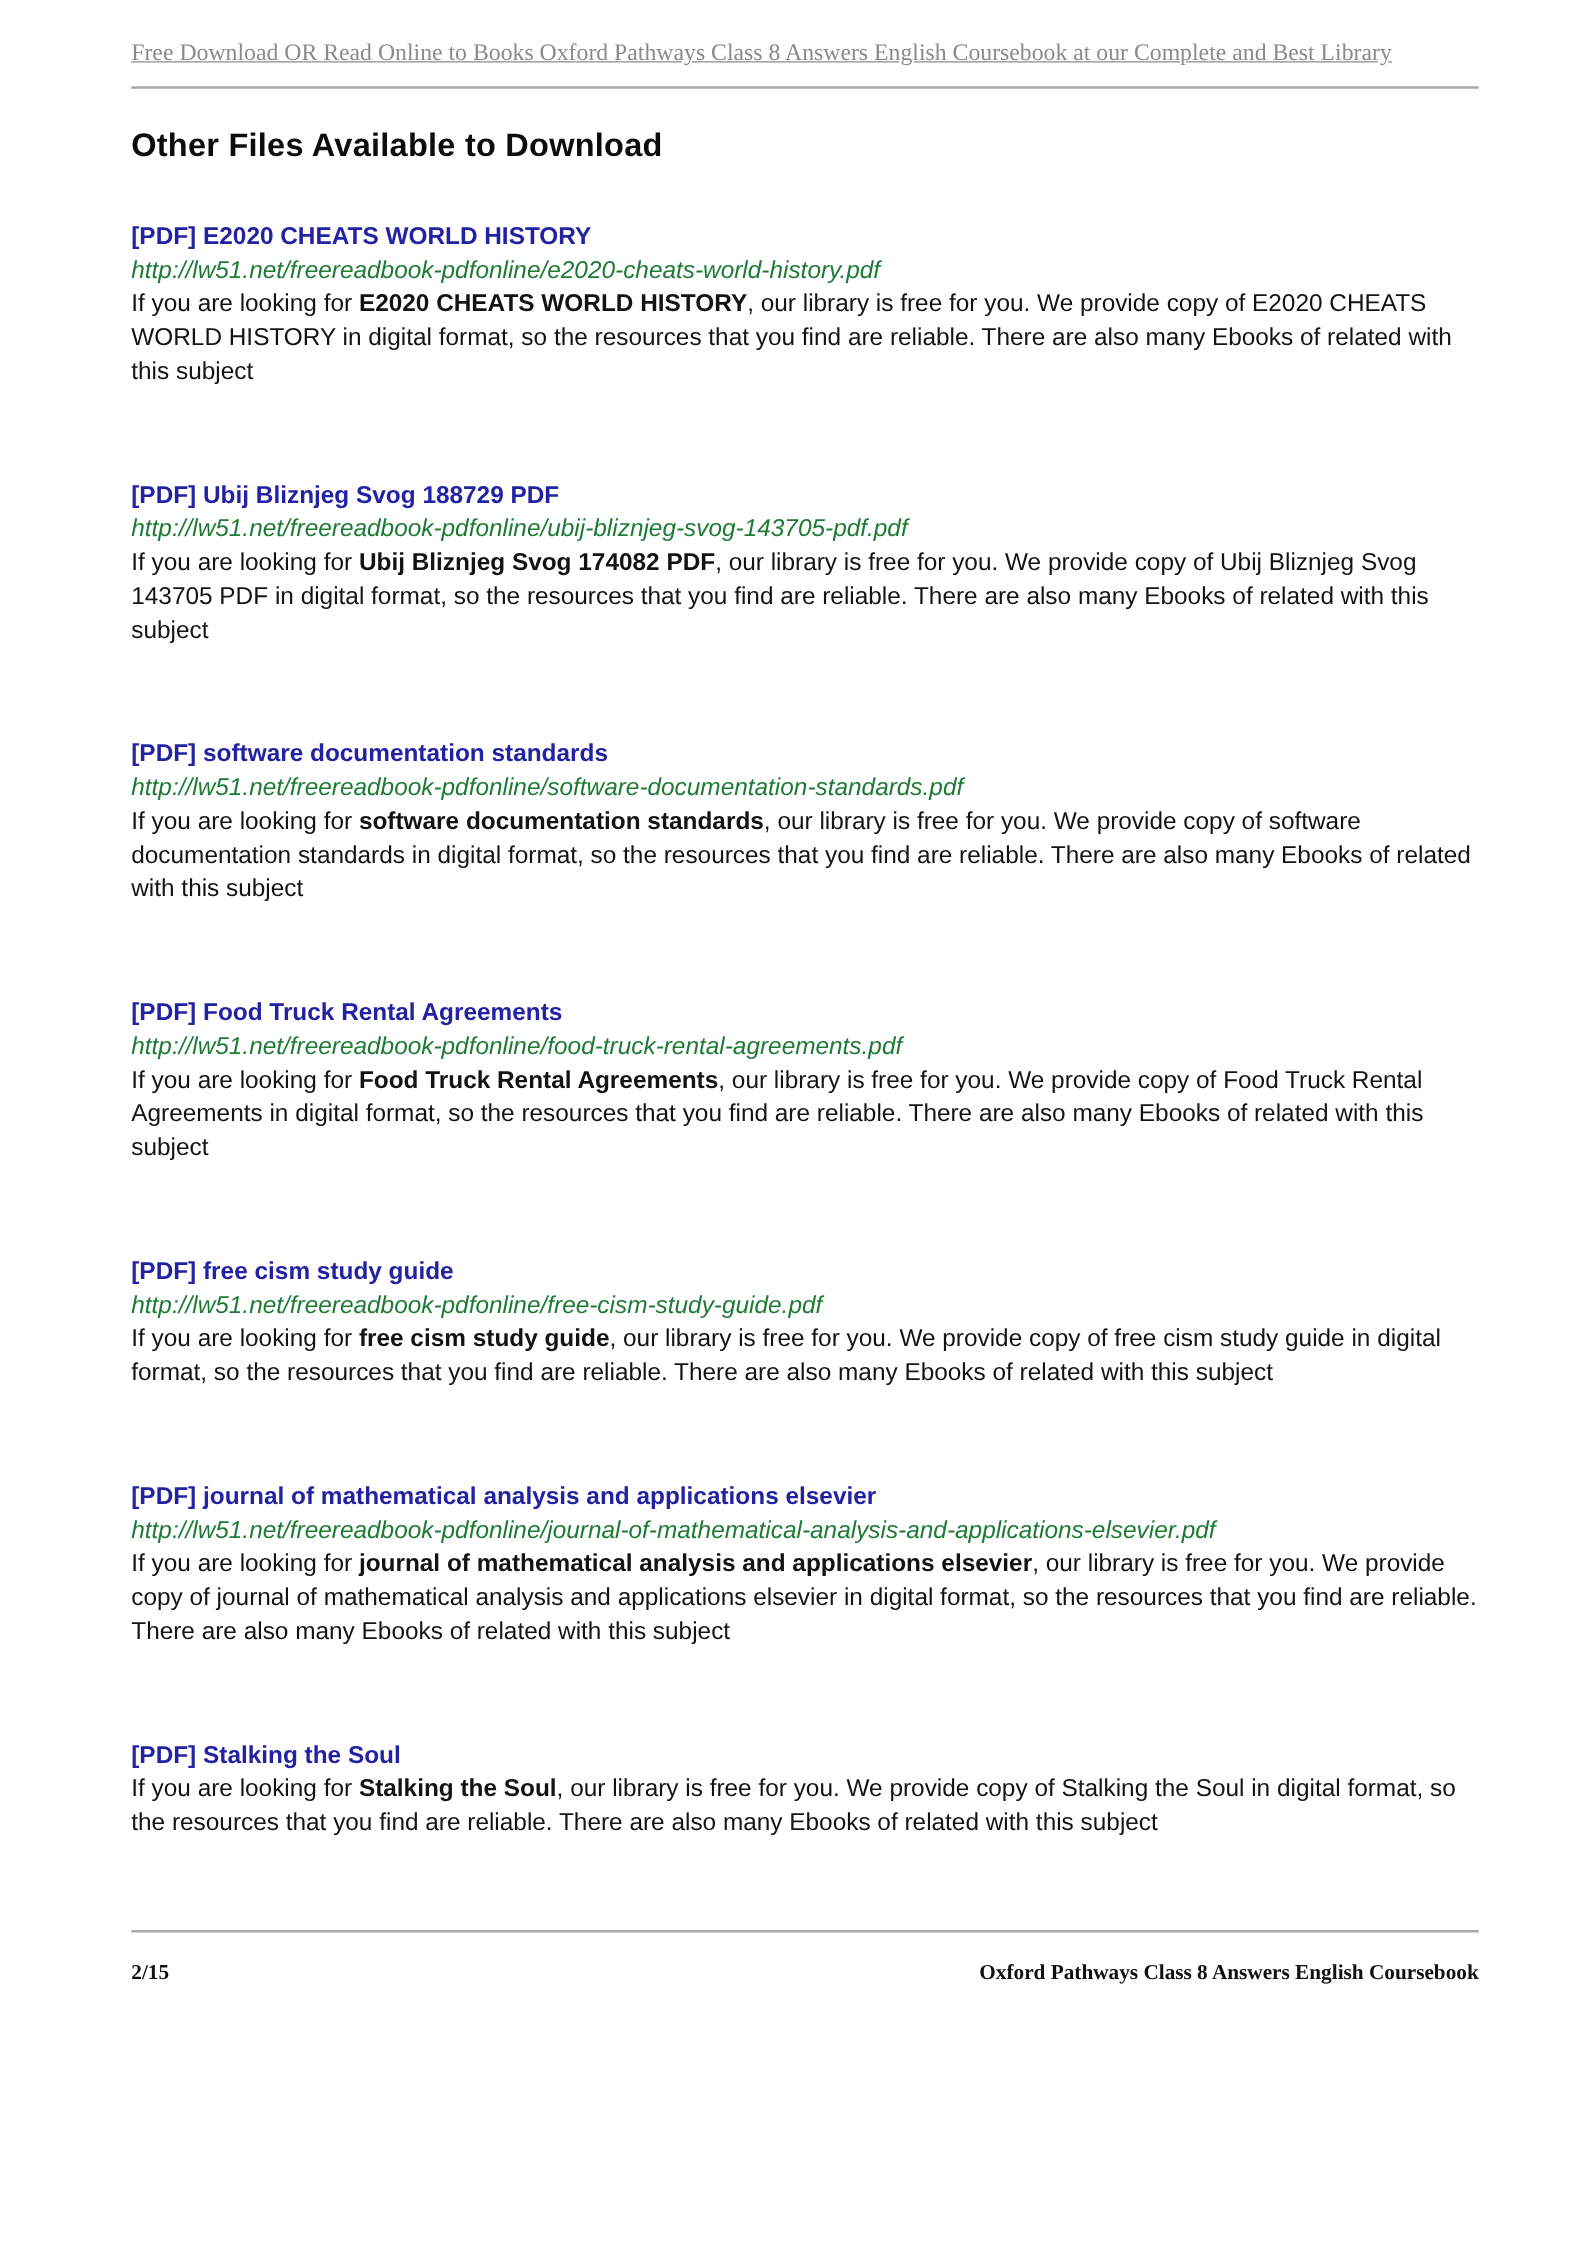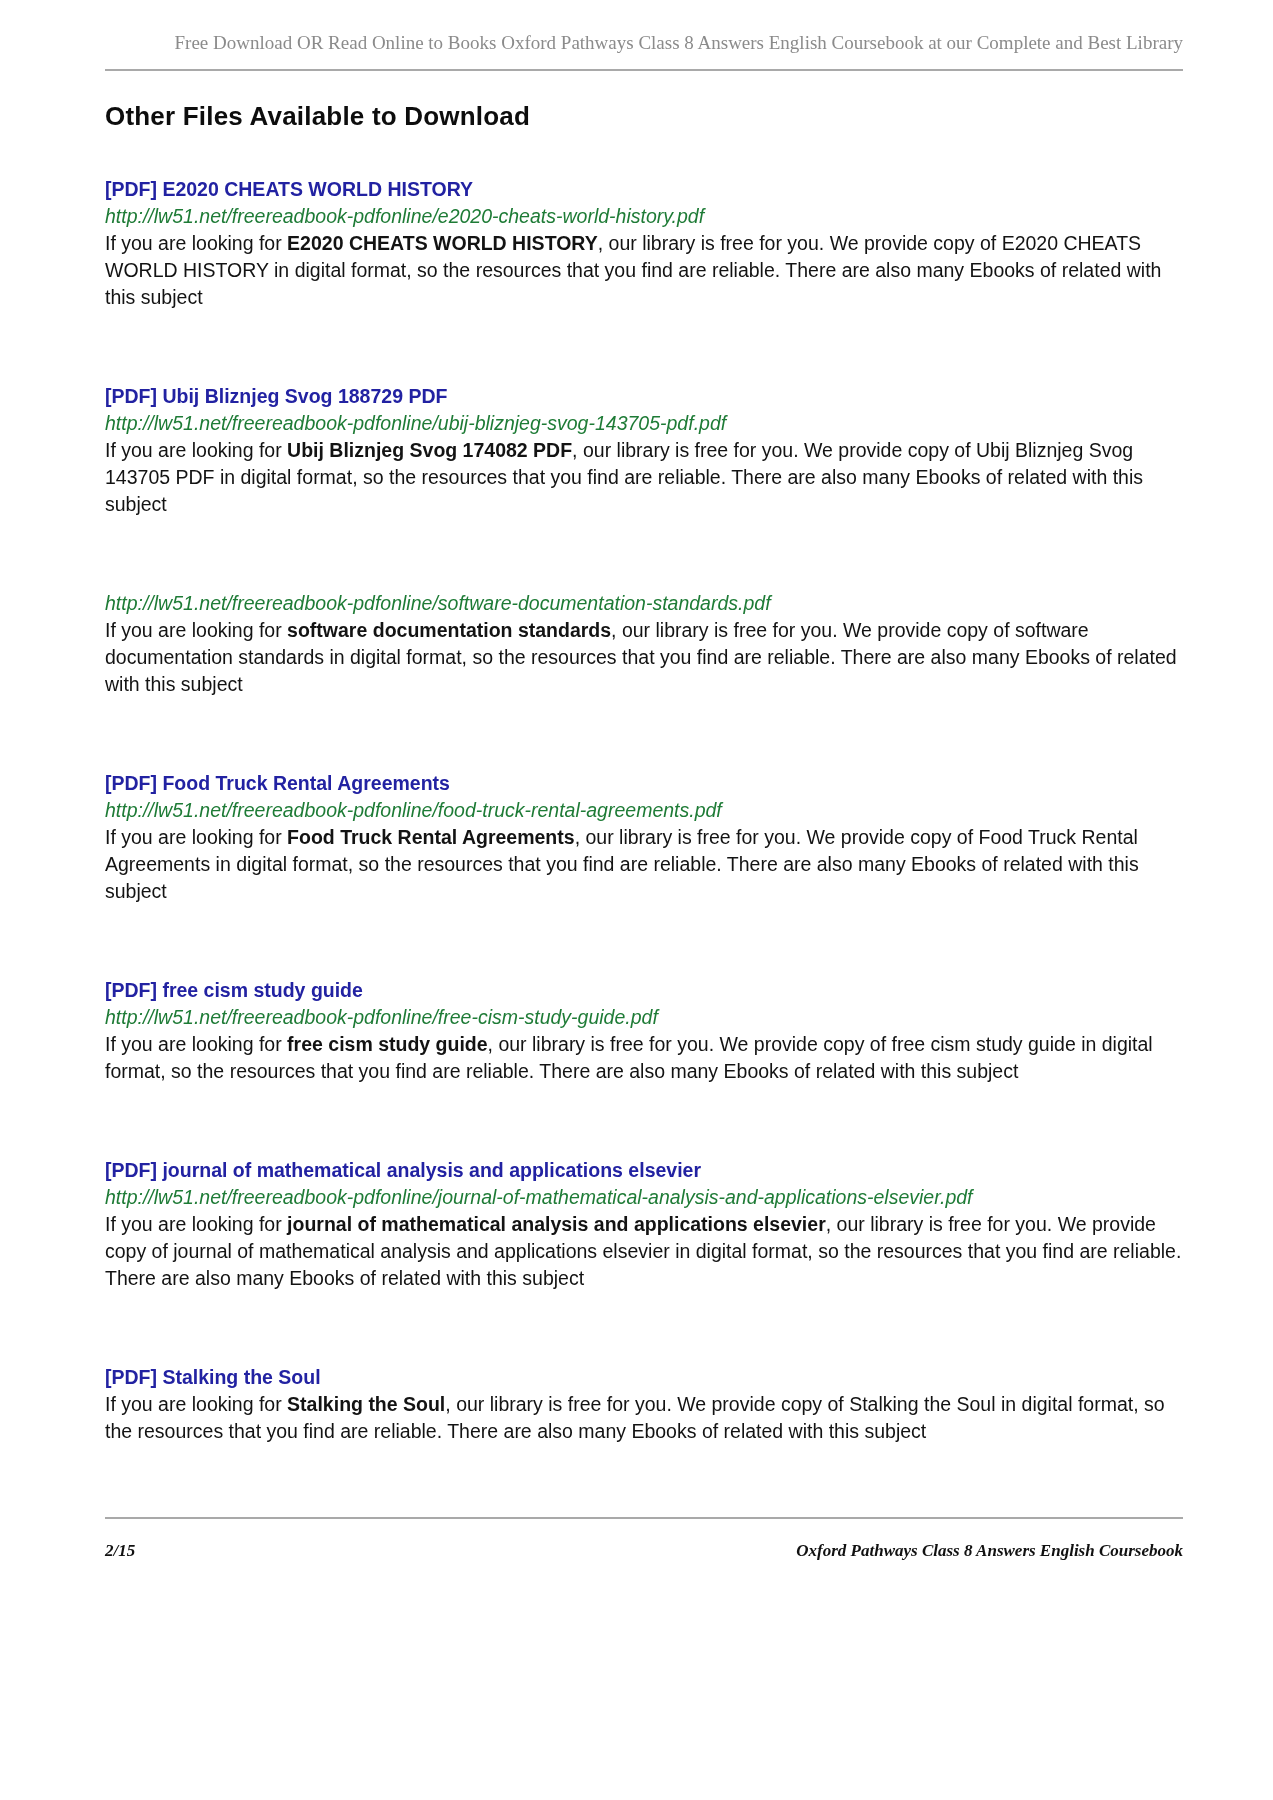--- a/index.html
+++ b/index.html
@@ -19,22 +19,23 @@
     box-sizing: border-box;
     width: 1273px;
     height: 1800px;
     padding: 28px 90px 0 105px;
   }
   
   .doc-header {
     font-family: "Liberation Serif", serif;
     font-size: 19px;
     line-height: 1.58;
-    text-align: right;
+    text-align: left;
     color: var(--header-gray, #8b8b8b);
+    text-decoration: underline;
   }
   .rule {
     border: none;
     height: 2px;
     background: var(--divider, #a9a9a9);
     margin: 0;
   }
   .top-rule { margin-top: 11px; }
   
   h1.section-title {
@@ -74,21 +75,20 @@
   .entry-desc b { font-weight: 700; }
   
   .footer-rule { margin-top: 72px; }
   .footer-row {
     display: flex;
     justify-content: space-between;
     align-items: baseline;
     margin-top: 22px;
     font-family: "Liberation Serif", serif;
     font-size: 17px;
-    font-style: italic;
     font-weight: 700;
     color: #111111;
   }
 </style>
 </head>
 <body>
 
 <div class="page">
 
   <div class="doc-header">Free Download OR Read Online to Books Oxford Pathways Class 8 Answers English Coursebook at our Complete and Best Library</div>
@@ -104,20 +104,21 @@
     <p class="entry-desc"><span class="desc-prefix">If you are looking for </span><b class="desc-bold">E2020 CHEATS WORLD HISTORY</b><span class="desc-suffix">, our library is free for you. We provide copy of E2020 CHEATS WORLD HISTORY in digital format, so the resources that you find are reliable. There are also many Ebooks of related with this subject</span></p>
   </section>
 
   <section class="entry">
     <a class="entry-title" href="#">[PDF] Ubij Bliznjeg Svog 188729 PDF</a>
     <a class="entry-url" href="#">http://lw51.net/freereadbook-pdfonline/ubij-bliznjeg-svog-143705-pdf.pdf</a>
     <p class="entry-desc"><span class="desc-prefix">If you are looking for </span><b class="desc-bold">Ubij Bliznjeg Svog 174082 PDF</b><span class="desc-suffix">, our library is free for you. We provide copy of Ubij Bliznjeg Svog 143705 PDF in digital format, so the resources that you find are reliable. There are also many Ebooks of related with this subject</span></p>
   </section>
 
   <section class="entry">
+    <a class="entry-title" href="#">[PDF] software documentation standards</a>
     <a class="entry-url" href="#">http://lw51.net/freereadbook-pdfonline/software-documentation-standards.pdf</a>
     <p class="entry-desc"><span class="desc-prefix">If you are looking for </span><b class="desc-bold">software documentation standards</b><span class="desc-suffix">, our library is free for you. We provide copy of software documentation standards in digital format, so the resources that you find are reliable. There are also many Ebooks of related with this subject</span></p>
   </section>
 
   <section class="entry">
     <a class="entry-title" href="#">[PDF] Food Truck Rental Agreements</a>
     <a class="entry-url" href="#">http://lw51.net/freereadbook-pdfonline/food-truck-rental-agreements.pdf</a>
     <p class="entry-desc"><span class="desc-prefix">If you are looking for </span><b class="desc-bold">Food Truck Rental Agreements</b><span class="desc-suffix">, our library is free for you. We provide copy of Food Truck Rental Agreements in digital format, so the resources that you find are reliable. There are also many Ebooks of related with this subject</span></p>
   </section>
 

